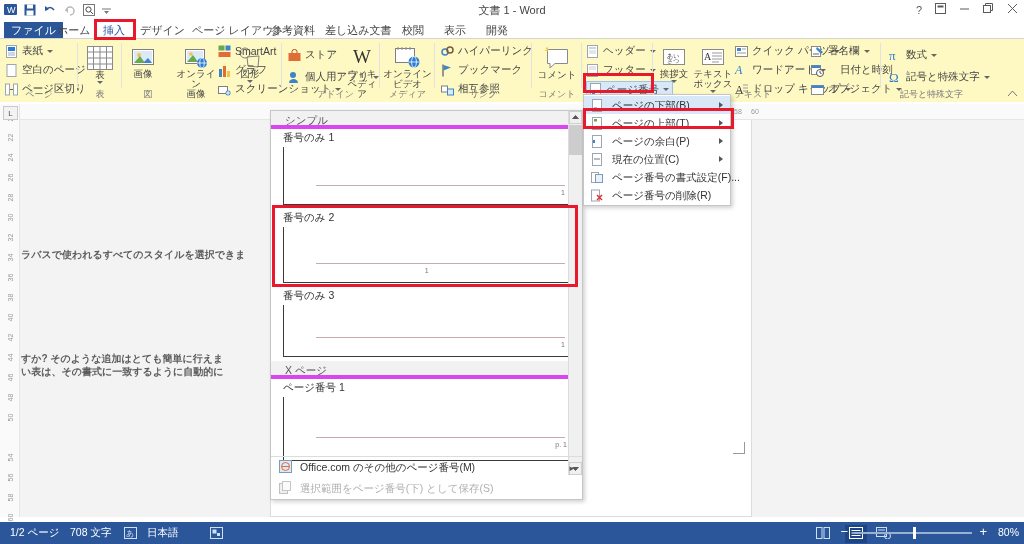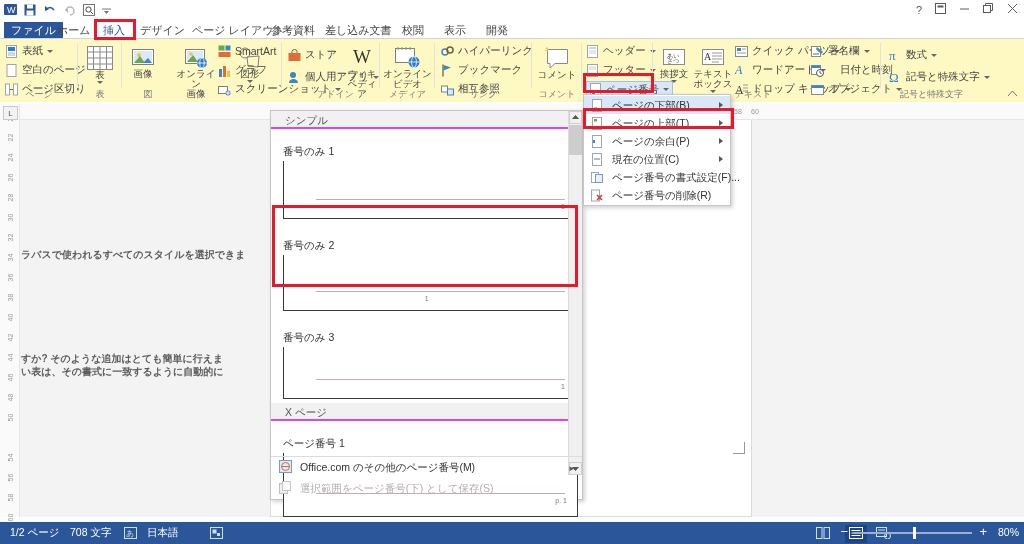--- a/index.html
+++ b/index.html
@@ -52,22 +52,22 @@
 
   
   .canvas{ position:absolute; left:20px; top:120px; width:1004px; height:397px; background:#f3f3f3; }
   .page{ position:absolute; left:250px; top:0; width:482px; height:397px; background:#fff; border:1px solid #dcdcdc; border-top:0;}
   .ptext{ position:absolute; font-size:10px; color:#5d5d5d; white-space:nowrap;font-weight:bold; }
   .caret{ position:absolute; width:12px;height:12px; border-right:1px solid #999; border-bottom:1px solid #999; }
 
   
   .gallery{ position:absolute; left:270px; top:110px; width:313px; height:390px; background:#fff;
             border:1px solid #c6c6c6; box-shadow:2px 2px 4px rgba(0,0,0,.18); }
-  .gsec{ height:18px; line-height:18px; padding-left:14px; font-size:10.5px; color:#555; background:#f1f1f1; border-bottom:2px solid #d946ef;}
-  .gitem{ position:relative; padding:16px 0 0 8px; }
+  .gsec{ height:18px; line-height:18px; padding-left:14px; font-size:10.5px; color:#555; background:#f1f1f1; border-bottom:4px solid #d946ef;}
+  .gitem{ position:relative; padding:2px 0 0 8px; }
   .gname{ font-size:10.5px; color:#333; padding-left:4px; }
   .gprev{ position:relative; margin:2px 4px 4px 4px; height:58px; background:#fff;
           border-left:1px solid #3a3a3a; border-right:1px solid #3a3a3a; border-bottom:1px solid #3a3a3a; }
   .gprev .ln{ position:absolute; left:11%; right:4%; height:1px; background:#c9a9a9; }
   .gprev .num{ position:absolute; font-size:7px; color:#777; }
   .gscroll{ position:absolute; right:0; top:0; width:14px; height:364px; background:#f0f0f0; border-left:1px solid #dcdcdc; }
   .gsbtn{ position:absolute; left:0; width:13px; height:13px; background:#f0f0f0; border:1px solid #cfcfcf; }
   .gsthumb{ position:absolute; left:0; top:14px; width:13px; height:30px; background:#cdcdcd; }
   .gfoot{ position:absolute; left:0; bottom:0; width:100%; }
   .gfrow{ display:flex; align-items:center; height:21px; padding-left:8px; font-size:10.5px; color:#333; gap:8px; position:relative;}
@@ -131,20 +131,21 @@
             <line x1="7.5" y1="7.5" x2="10" y2="10" stroke="#444"></line>
           </svg>
       </span>
       <span class="gl">
         <svg width="9" height="9" viewBox="0 0 9 9">
             <line x1="0" y1="3" x2="9" y2="3" stroke="#777"></line>
             <path d="M2 5 L7 5 L4.5 8 Z" fill="#777"></path>
           </svg>
       </span>
     </div>
+    <div class="doc-title">文書 1 - Word</div>
     <div class="winbtns">
       <span>?</span>
       <span>
         <svg width="11" height="11" viewBox="0 0 11 11">
             <rect x="0.5" y="0.5" width="10" height="10" fill="none" stroke="#5a5a5a"></rect>
             <rect x="2.5" y="2.5" width="6" height="2" fill="#5a5a5a"></rect>
           </svg>
       </span>
       <span>
         <svg width="11" height="11" viewBox="0 0 11 11">

